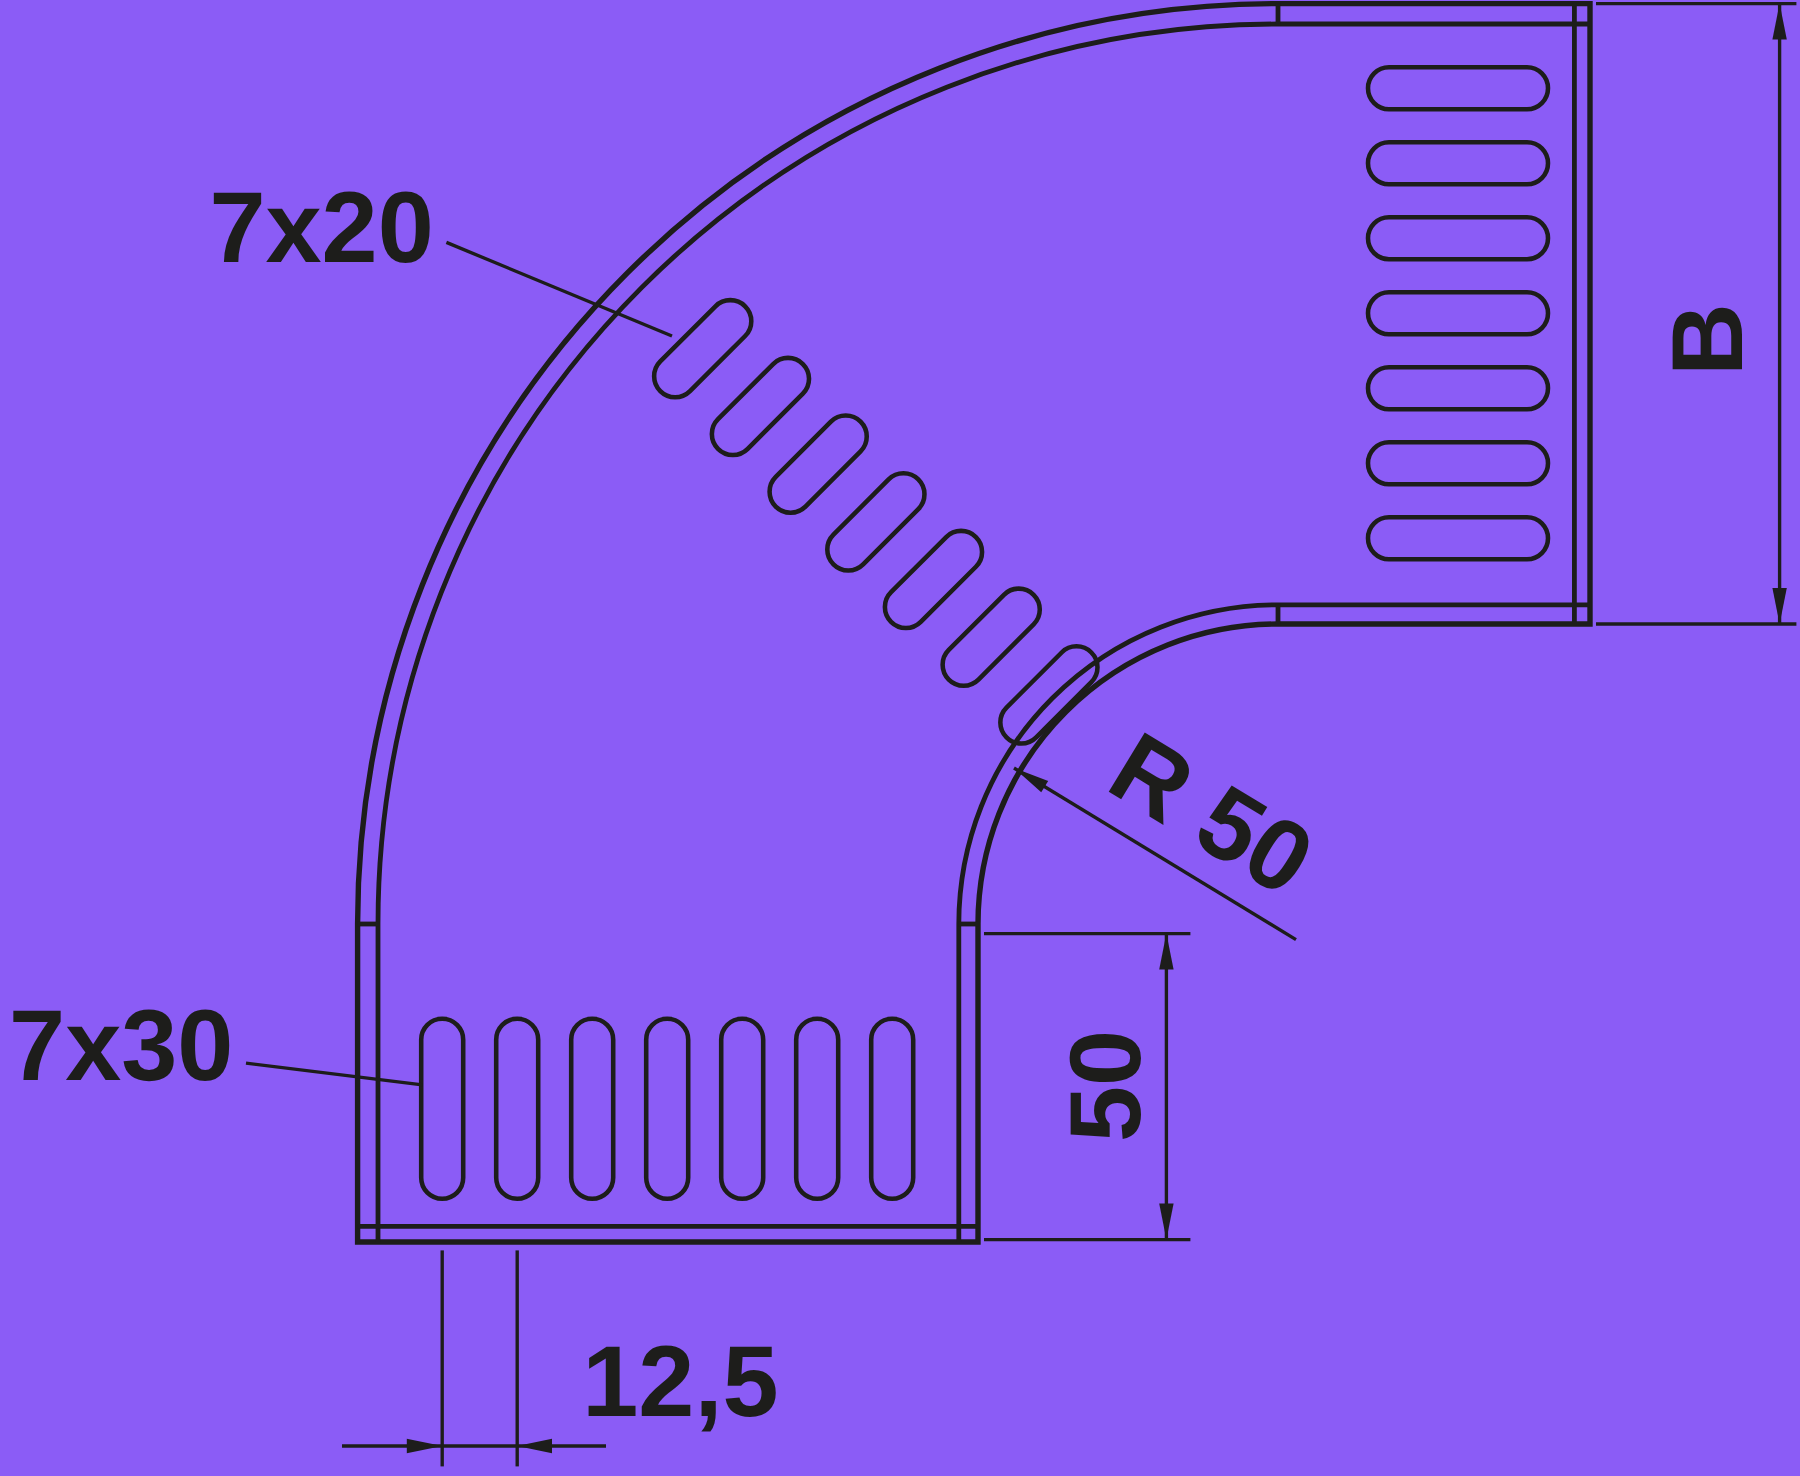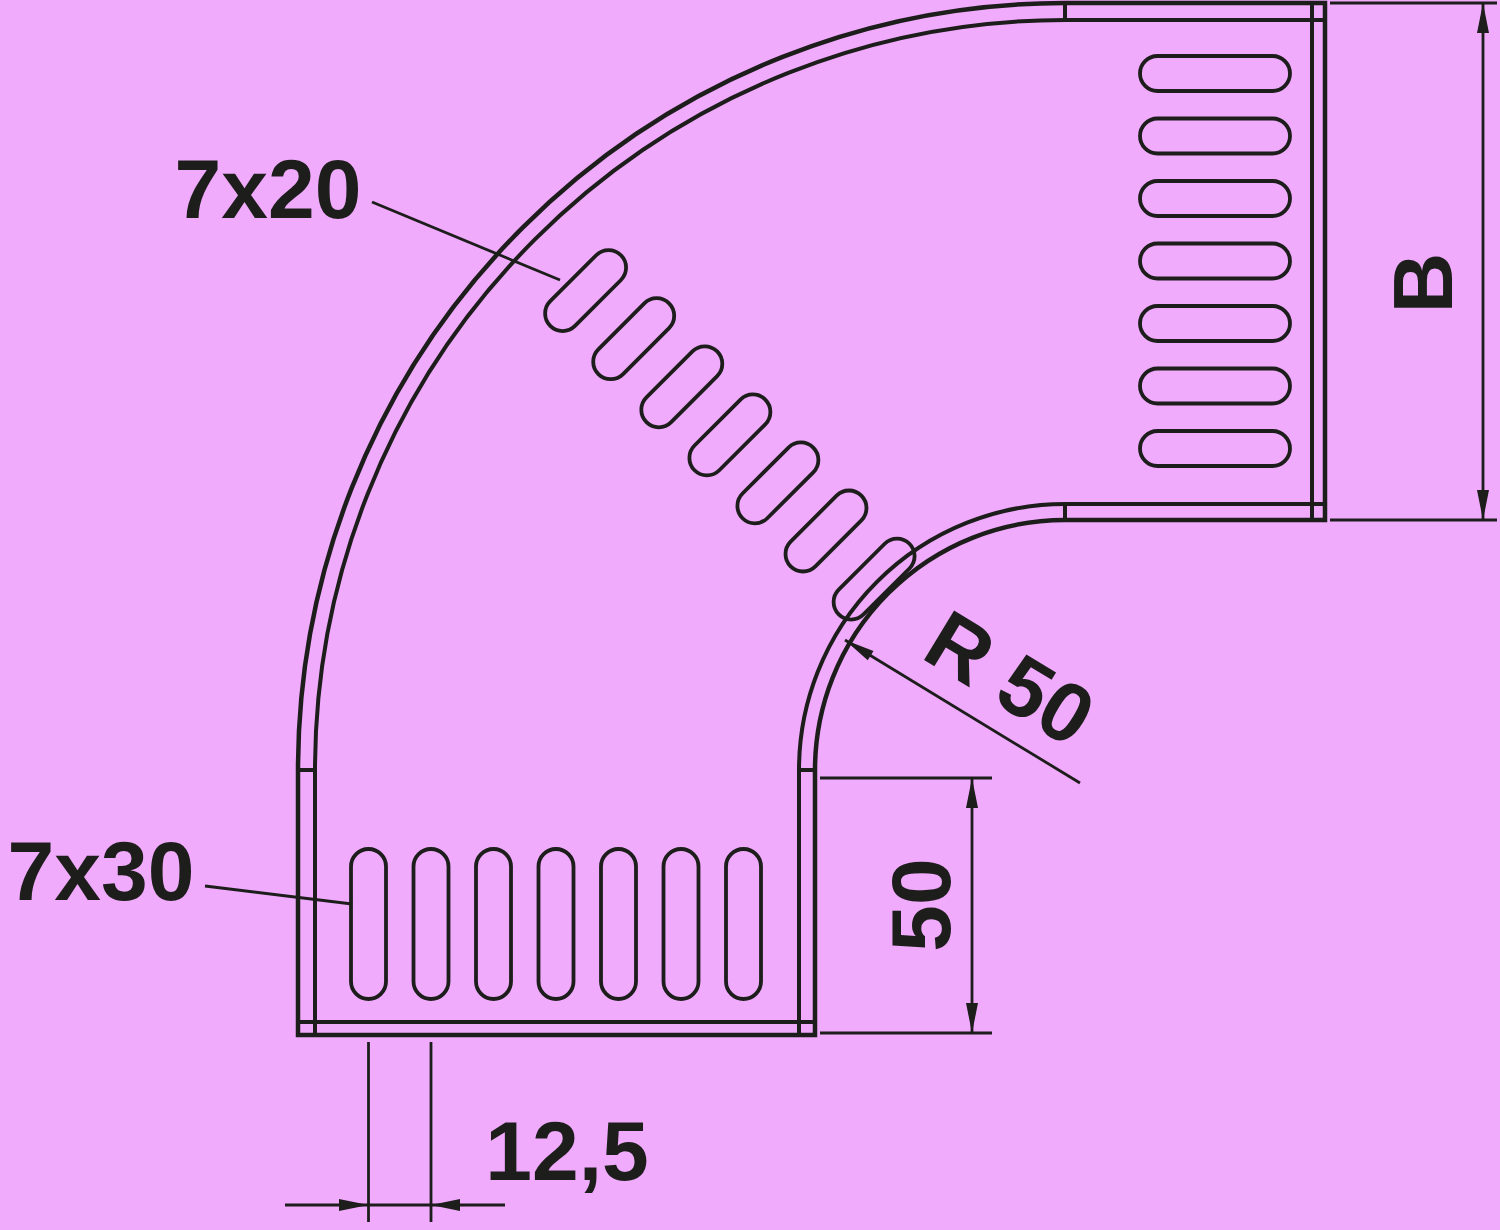--- a/index.html
+++ b/index.html
@@ -4,21 +4,21 @@
 <style>
   html, body {
     margin: 0;
     padding: 0;
     background: #ffffff;
   }
   .stage {
     position: relative;
     width: 1500px;
     height: 1230px;
-    background: #f0abfc;
+    background: #8b5cf6;
     overflow: hidden;
   }
   svg { display: block; }
 
   .outline {
     fill: none;
     stroke: #1d1d1b;
     stroke-width: 4.5;
   }
   .inner-line {

